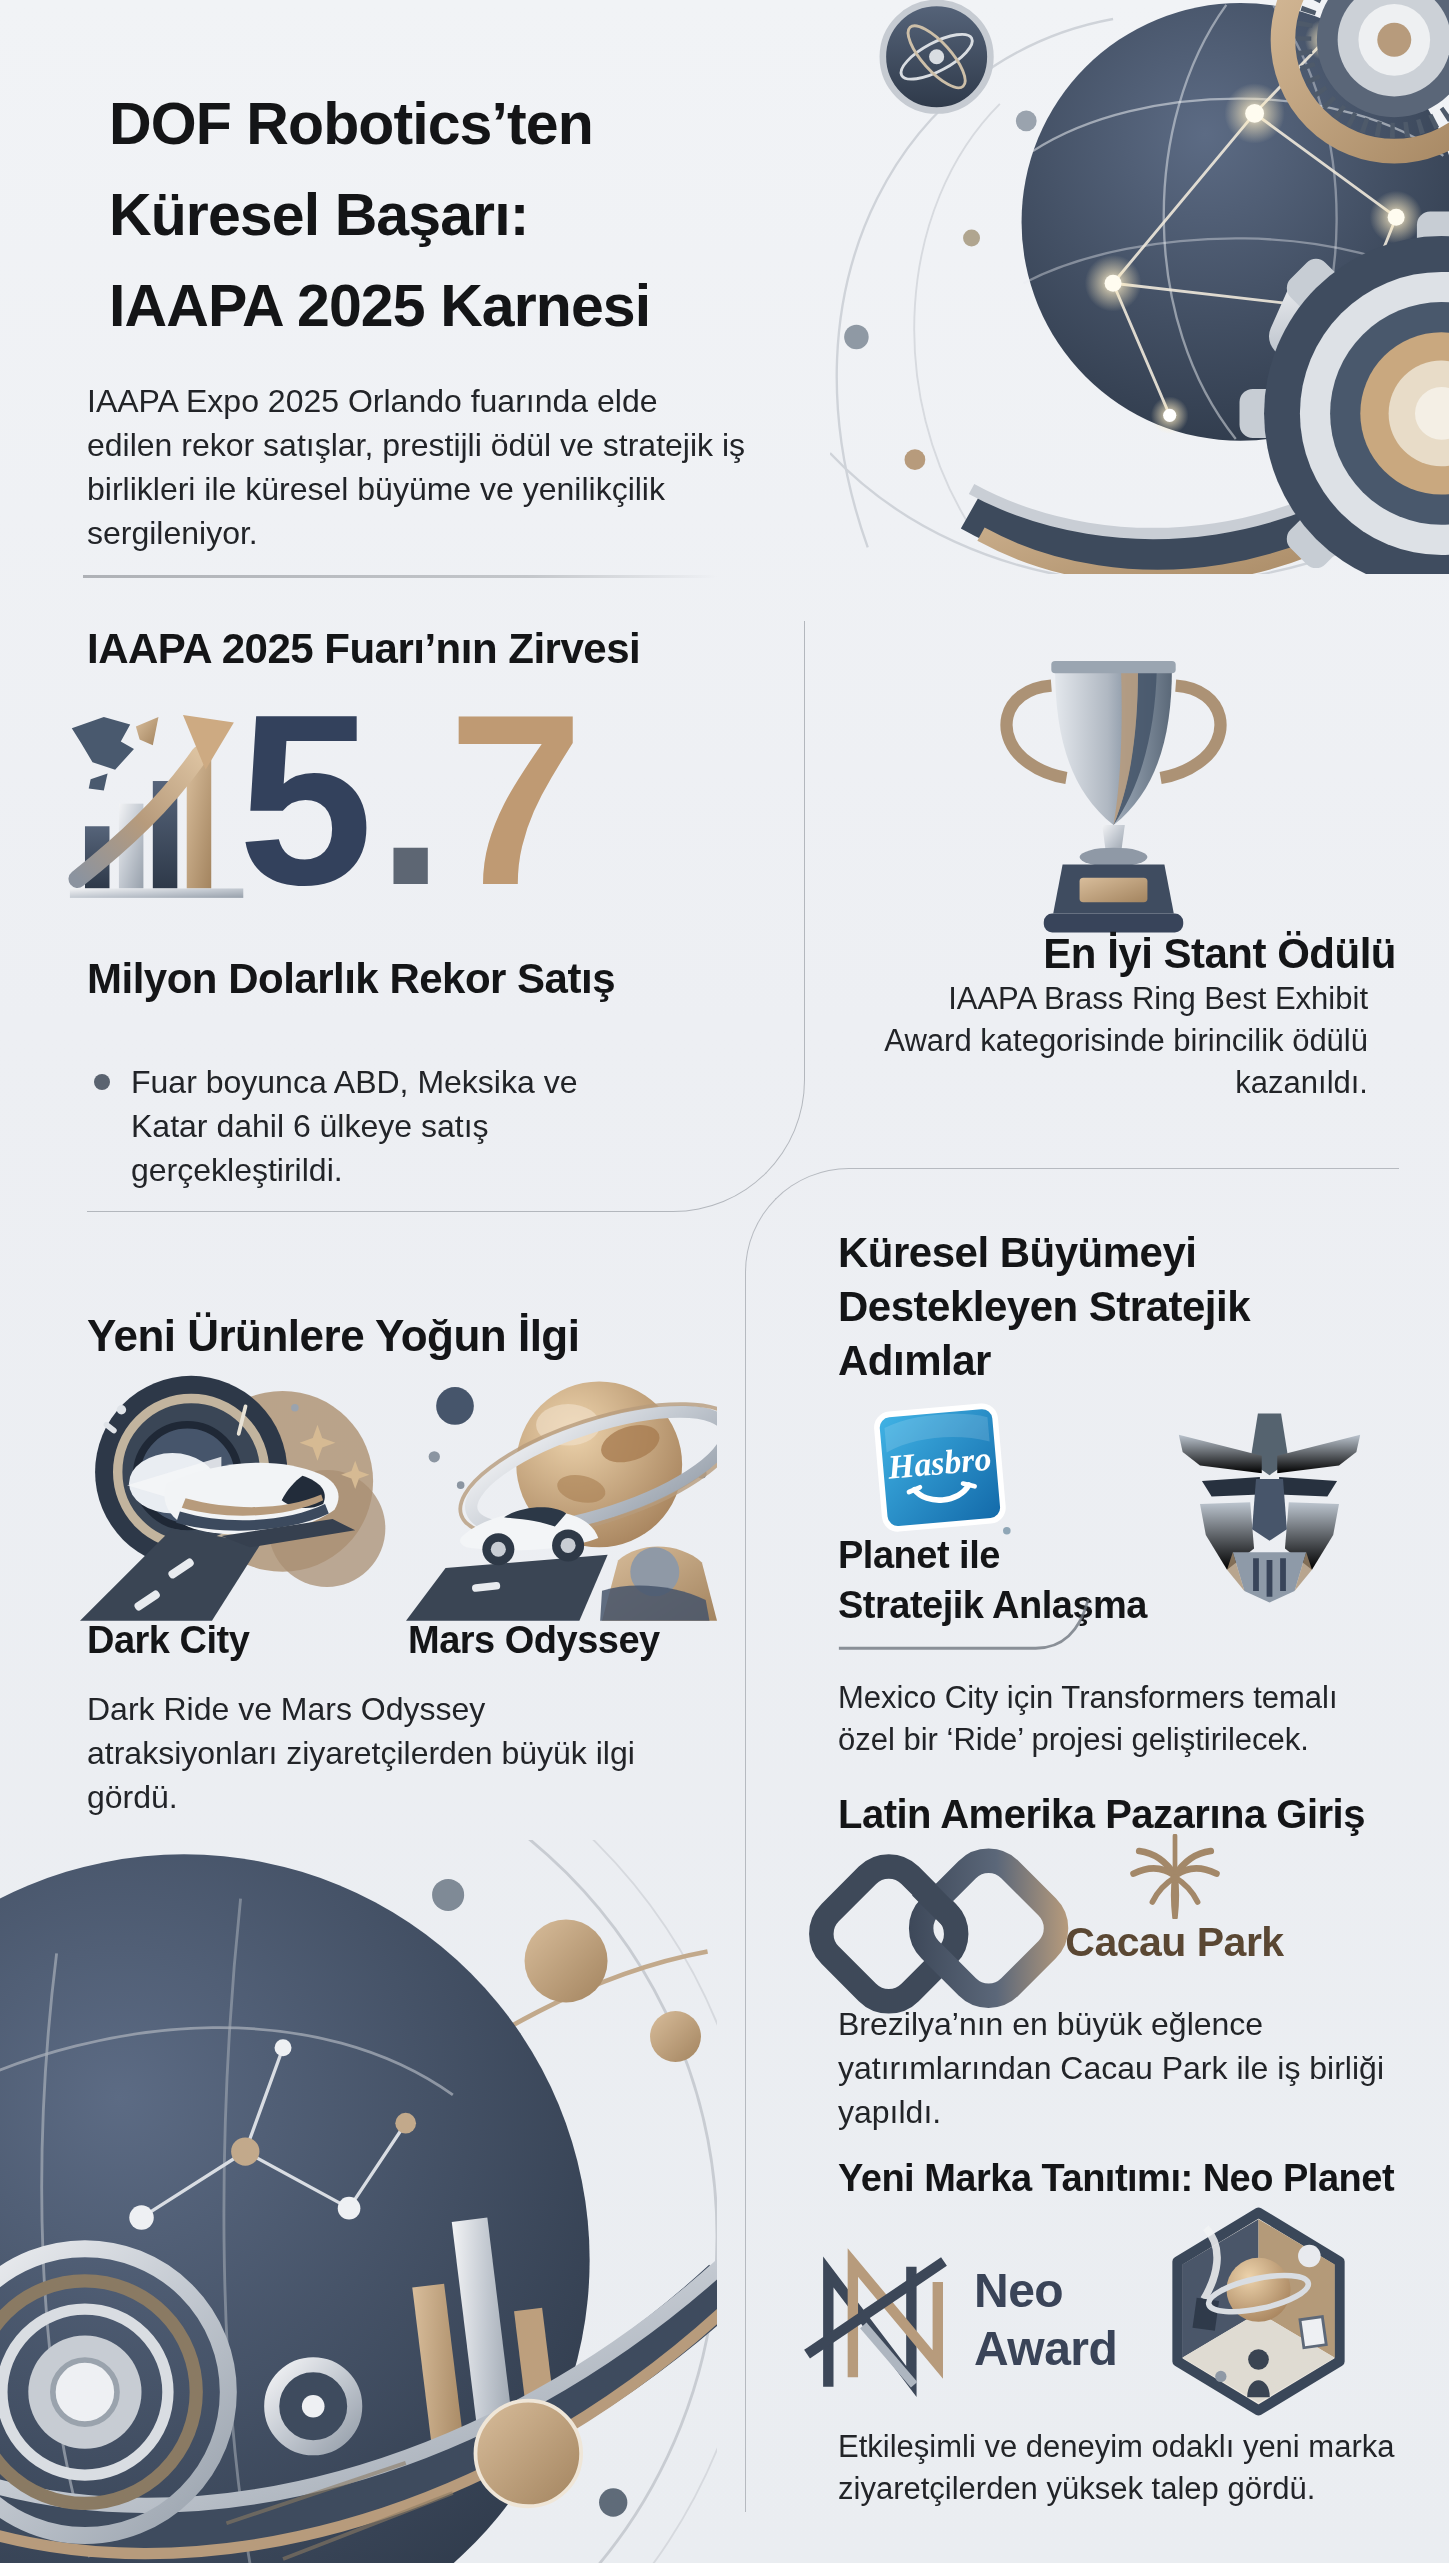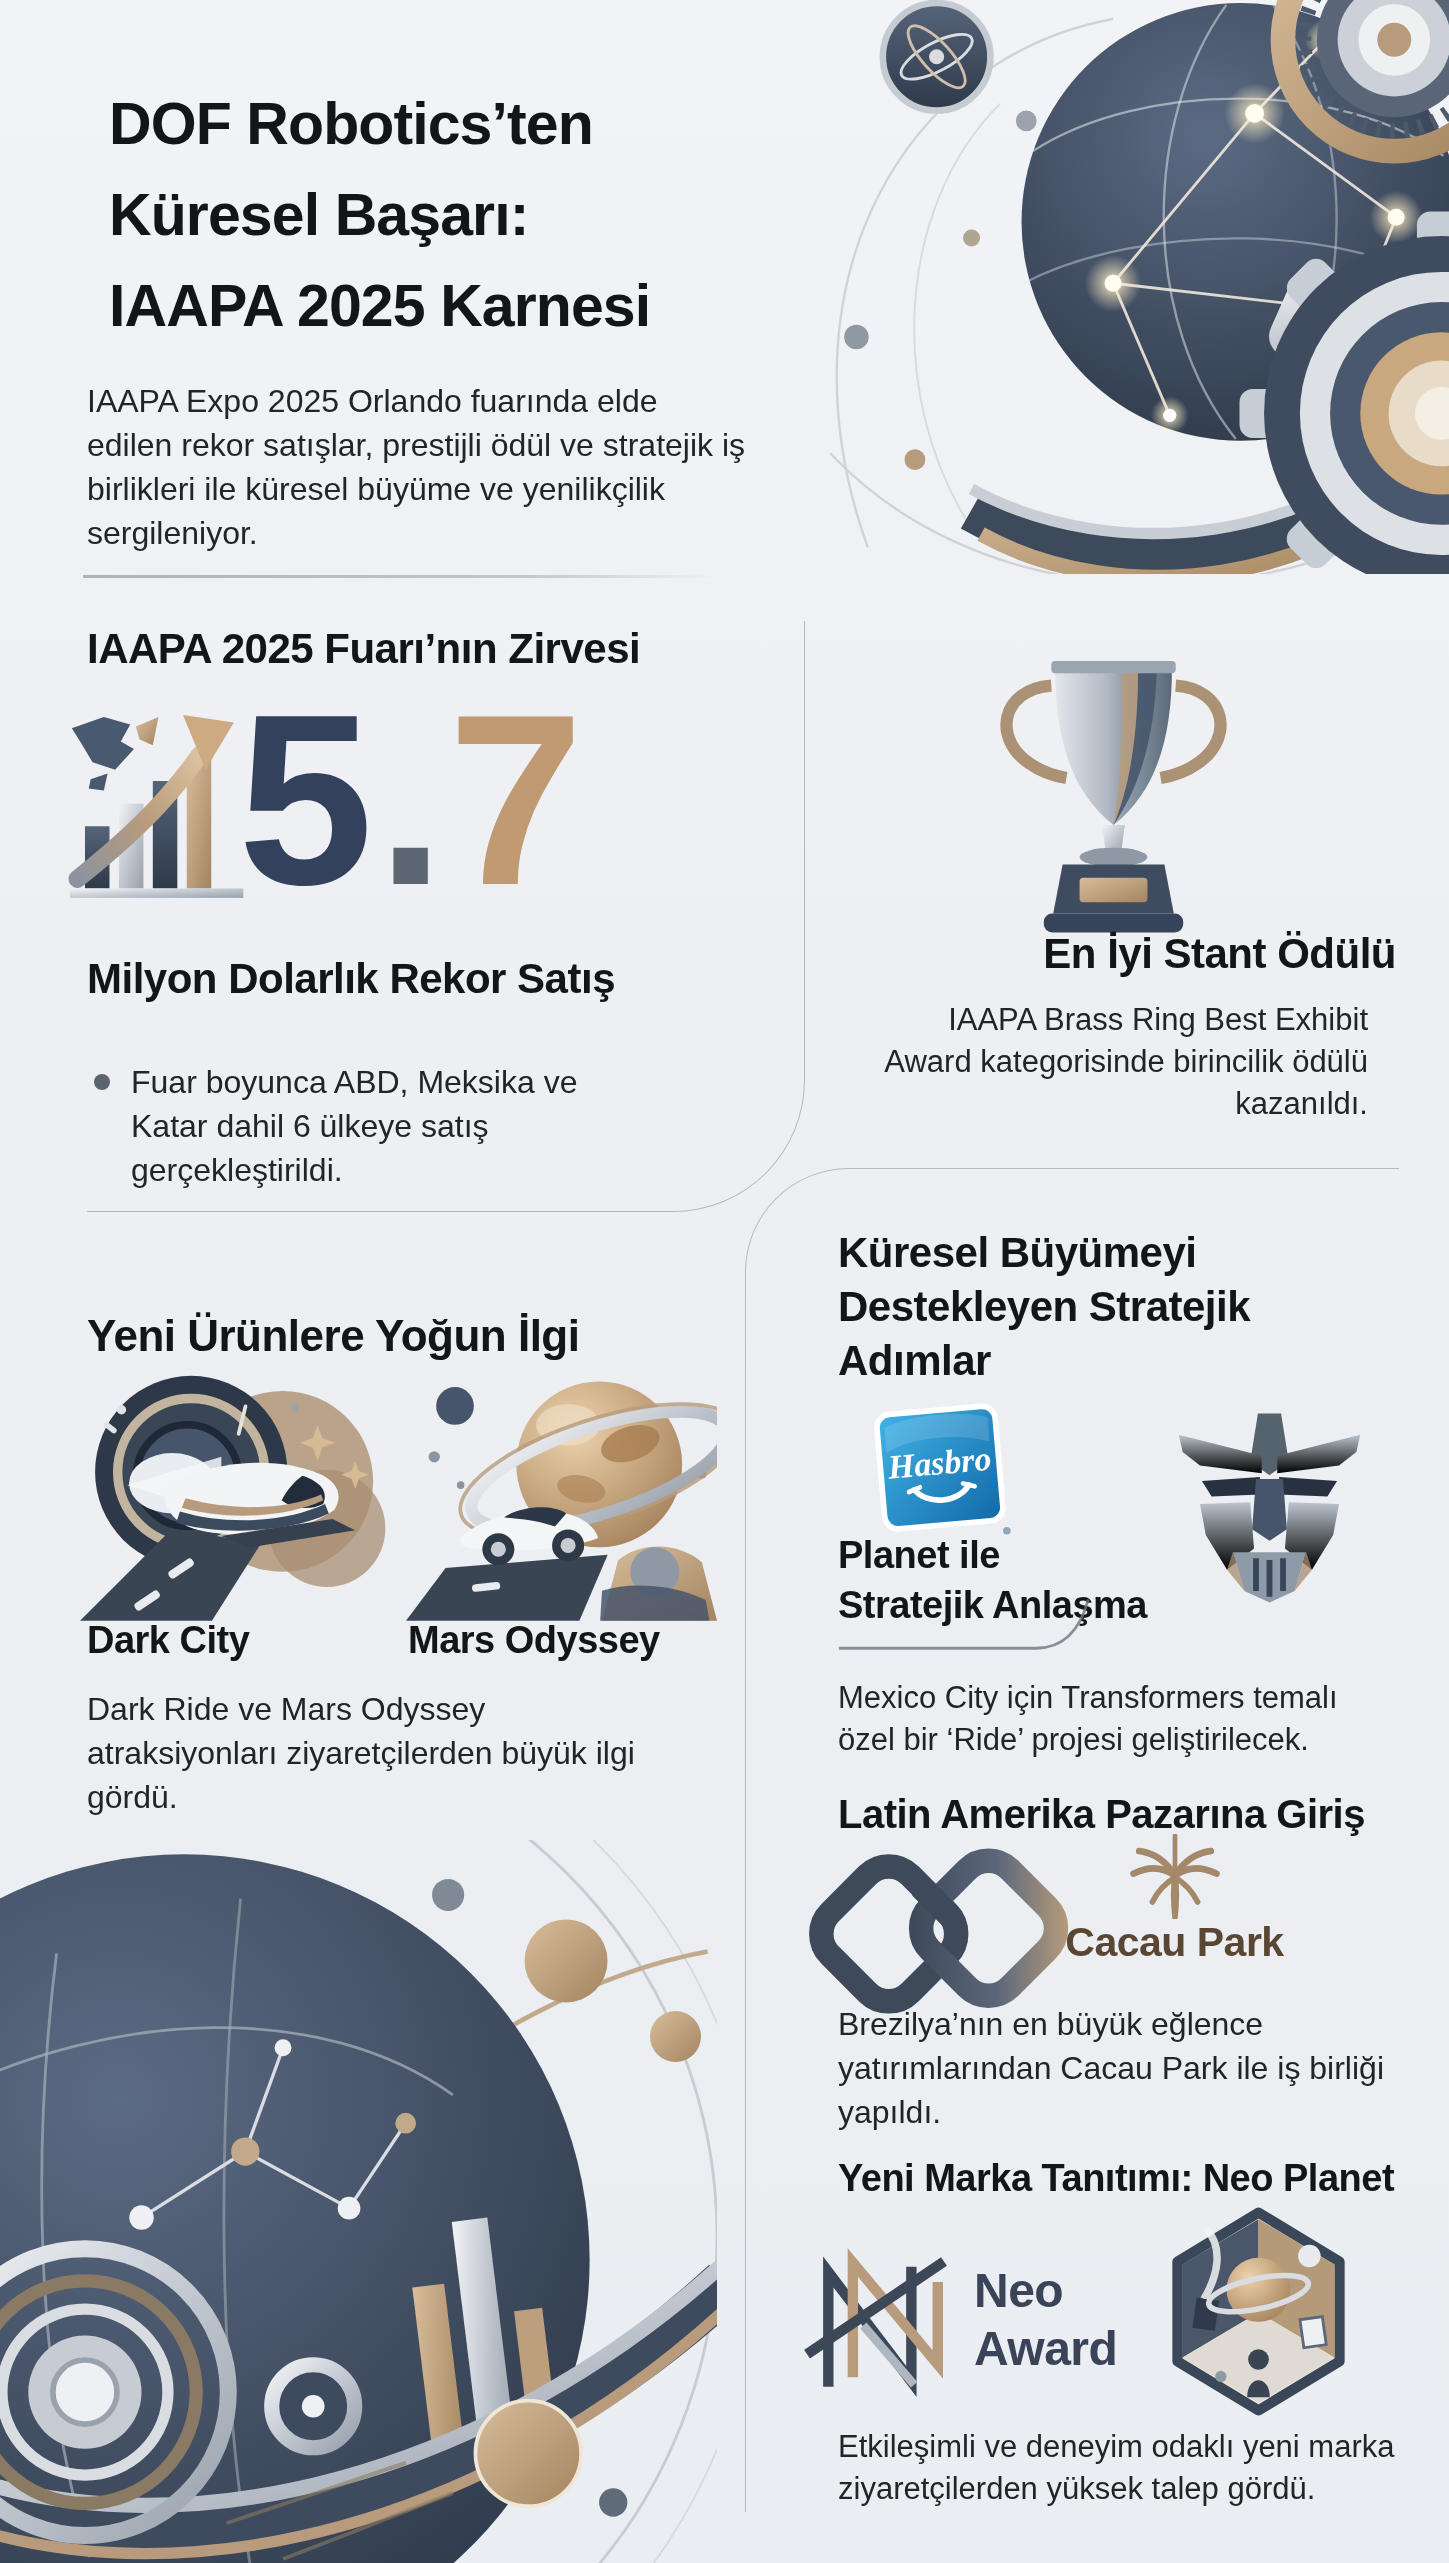--- a/index.html
+++ b/index.html
@@ -41,21 +41,21 @@
   .sales-heading{left:87px;top:625px;text-align:center;}
   .stat{left:238px;top:658px;font-size:243px;line-height:283px;font-weight:700;letter-spacing:3.8px;}
   .stat .d5{color:#33415c;}
   .stat .dot{color:#5d6673;}
   .stat .d7{color:#bf9a73;}
   .stat-label{left:87px;top:955px;}
   .bullet-row{left:94px;top:1060px;width:547px;display:flex;}
   .bullet-dot{flex:0 0 auto;width:16px;height:16px;border-radius:50%;background:#5a6370;margin:14px 21px 0 0;}
 
   .award-wrap{left:830px;top:930px;width:566px;text-align:right;}
-  .award-body{margin-top:21px;padding:0 28px;}
+  .award-body{padding:0 28px;}
 
   .products-heading{left:87px;top:1311px;font-size:44px;}
   .prod-label-1{left:87px;top:1619px;}
   .prod-label-2{left:408px;top:1619px;}
   .products-body{left:87px;top:1687px;width:585px;}
 
   .strategy-heading{left:838px;top:1226px;width:509px;font-size:42px;line-height:54px;font-weight:700;color:#141517;letter-spacing:-0.5px;}
   .hasbro-sub{left:838px;top:1530px;line-height:50px;}
   .hasbro-body{left:838px;top:1677px;width:557px;}
   .latam-heading{left:838px;top:1792px;font-size:40px;}

